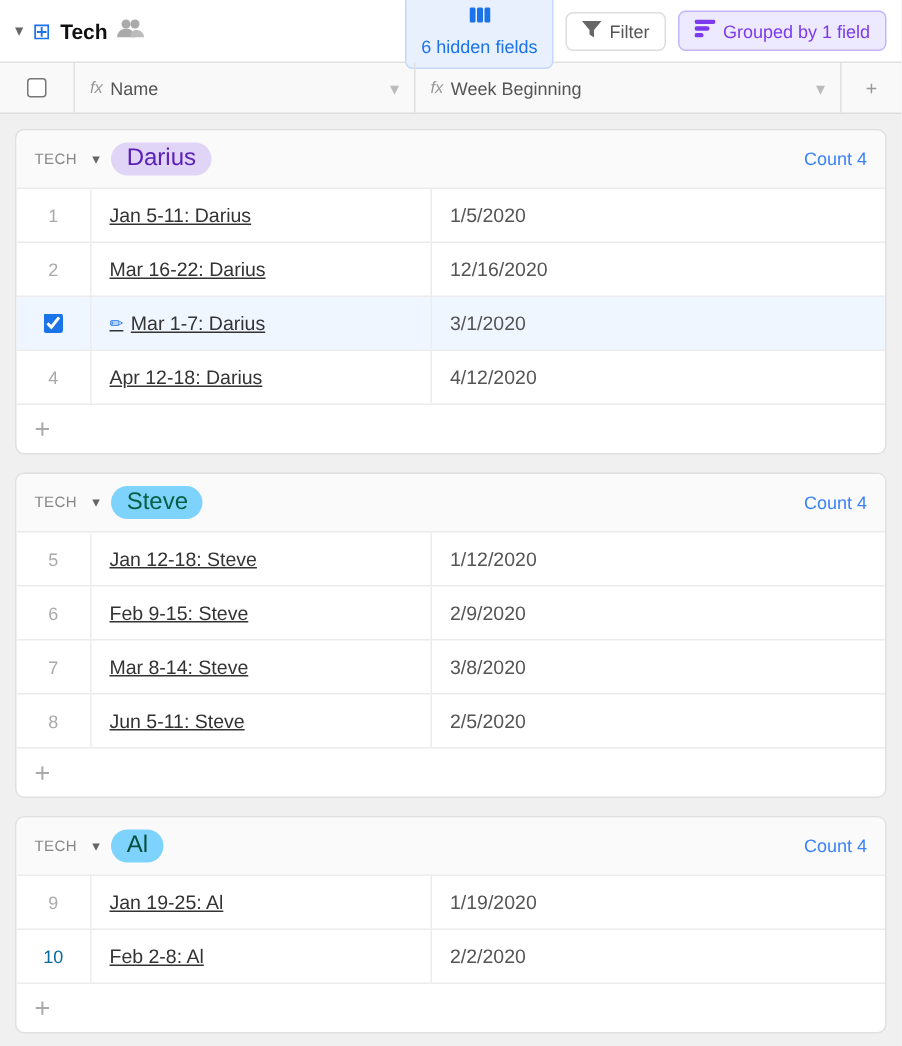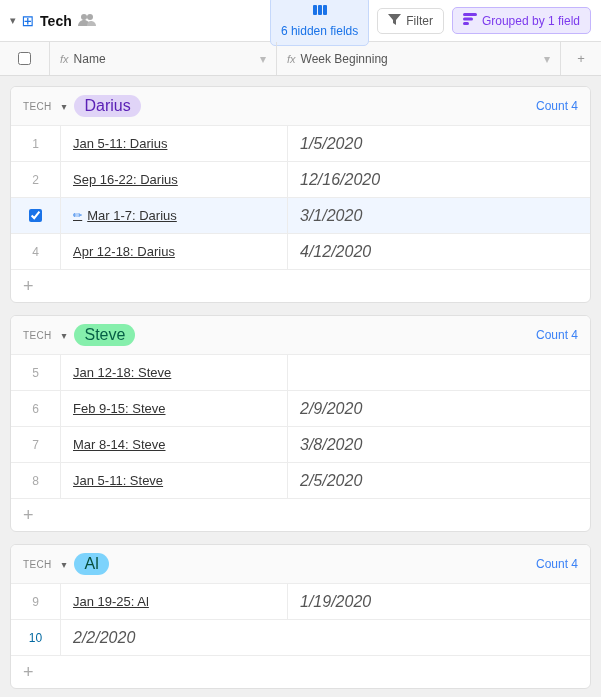--- a/index.html
+++ b/index.html
@@ -183,21 +183,21 @@
       border-radius: 12px;
       padding: 2px 10px;
       font-size: 16px;
       font-weight: 500;
     }
     .badge-darius {
       background: #e0d4f7;
       color: #5b21b6;
     }
     .badge-steve {
-      background: #86efac;
+      background: #7dd3fc;
       color: #065f46;
     }
     .badge-al {
       background: #7dd3fc;
       color: #064e3b;
     }
     .group-count {
       margin-left: auto;
       font-size: 12px;
       color: #3b82f6;
@@ -237,22 +237,21 @@
       flex-shrink: 0;
       text-decoration: underline;
     }
     .row-week-cell {
       flex: 1;
       display: flex;
       align-items: center;
       padding: 0 12px;
       height: 100%;
       color: #555;
-      font-size: 16px;
-      font-style: italic;
+      font-size: 13px;
     }
     .add-row {
       height: 32px;
       display: flex;
       align-items: center;
       padding: 0 12px;
       color: #aaa;
       font-size: 18px;
       cursor: pointer;
     }
@@ -361,21 +360,21 @@
         </div>
         <div class="row-week-cell">
           <span>1/5/2020</span>
         </div>
       </div>
       <div class="table-row">
         <div class="row-num-cell">
           <span style="color:#aaa">2</span>
         </div>
         <div class="row-name-cell">
-          <span>Sep 16-22: Darius</span>
+          <span>Mar 16-22: Darius</span>
         </div>
         <div class="row-week-cell">
           <span>12/16/2020</span>
         </div>
       </div>
       <div class="table-row row-selected">
         <div class="row-num-cell">
           <input type="checkbox" checked="" style="">
         </div>
         <div class="row-name-cell">
@@ -406,20 +405,23 @@
     <span class="group-badge badge-steve">Steve</span>
     <span class="group-count">Count 4</span>
   </div>
       <div class="table-row">
         <div class="row-num-cell">
           <span style="color:#aaa">5</span>
         </div>
         <div class="row-name-cell">
           <span>Jan 12-18: Steve</span>
         </div>
+        <div class="row-week-cell">
+          <span>1/12/2020</span>
+        </div>
       </div>
       <div class="table-row">
         <div class="row-num-cell">
           <span style="color:#aaa">6</span>
         </div>
         <div class="row-name-cell">
           <span>Feb 9-15: Steve</span>
         </div>
         <div class="row-week-cell">
           <span>2/9/2020</span>
@@ -434,21 +436,21 @@
         </div>
         <div class="row-week-cell">
           <span>3/8/2020</span>
         </div>
       </div>
       <div class="table-row">
         <div class="row-num-cell">
           <span style="color:#aaa">8</span>
         </div>
         <div class="row-name-cell">
-          <span>Jan 5-11: Steve</span>
+          <span>Jun 5-11: Steve</span>
         </div>
         <div class="row-week-cell">
           <span>2/5/2020</span>
         </div>
       </div>
       <div class="add-row">+</div>
     </div>
     <div class="group-block">
       <div class="group-header">
     <span class="group-label-tag">TECH</span>
@@ -464,19 +466,22 @@
           <span>Jan 19-25: Al</span>
         </div>
         <div class="row-week-cell">
           <span>1/19/2020</span>
         </div>
       </div>
       <div class="table-row">
         <div class="row-num-cell">
           <span style="color:#0369a1">10</span>
         </div>
+        <div class="row-name-cell">
+          <span>Feb 2-8: Al</span>
+        </div>
         <div class="row-week-cell">
           <span>2/2/2020</span>
         </div>
       </div>
       <div class="add-row">+</div>
     </div>
   </div>
 
 </body></html>

